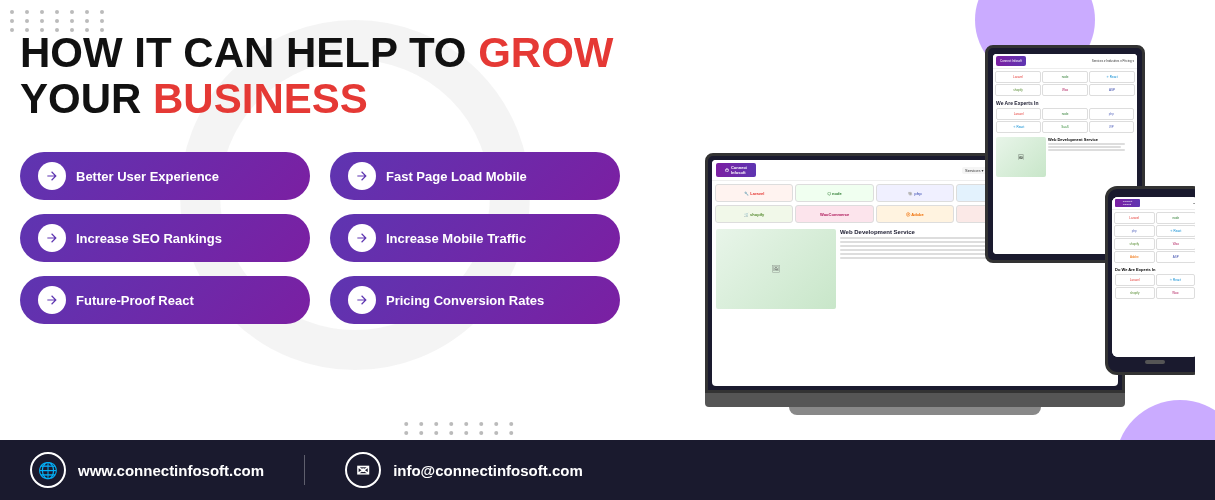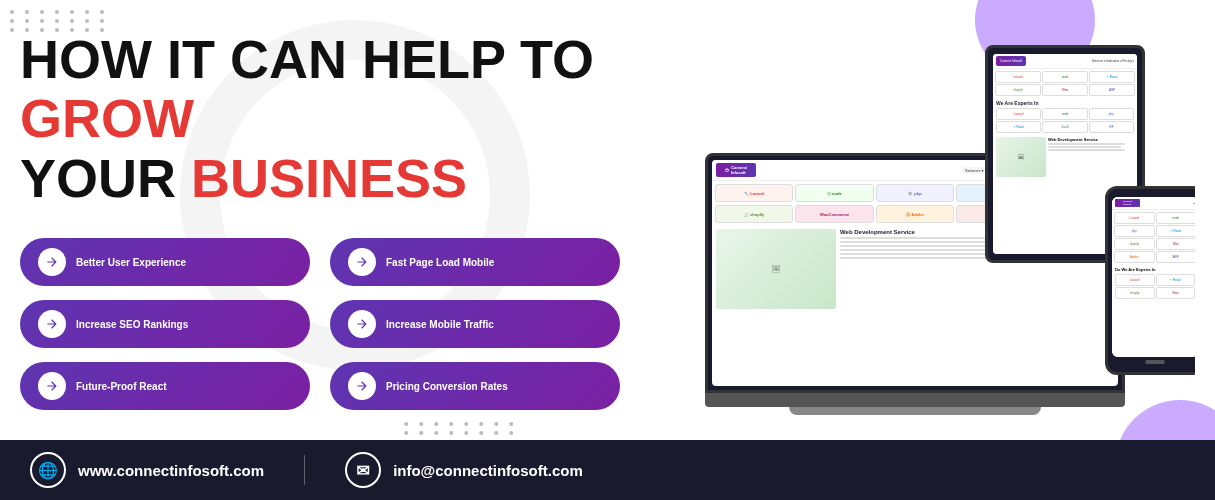--- a/index.html
+++ b/index.html
@@ -69,21 +69,21 @@
       z-index: 2;
     }
 
     .left-section {
       flex: 0 0 620px;
       padding-top: 10px;
     }
 
     
     .headline {
-      font-size: 54px;
+      font-size: 42px;
       font-weight: 900;
       line-height: 1.1;
       text-transform: uppercase;
       color: #111;
       margin-bottom: 30px;
       font-family: 'Arial Black', Arial, sans-serif;
     }
 
     .headline .grow {
       color: #e53935;
@@ -102,21 +102,21 @@
     }
 
     .feature-btn {
       display: flex;
       align-items: center;
       gap: 10px;
       background: linear-gradient(135deg, #5e35b1, #7b1fa2);
       color: #fff;
       border-radius: 30px;
       padding: 10px 18px;
-      font-size: 10px;
+      font-size: 13px;
       font-weight: 600;
       cursor: pointer;
     }
 
     .feature-btn .arrow-icon {
       width: 28px;
       height: 28px;
       background: #fff;
       border-radius: 50%;
       display: flex;

